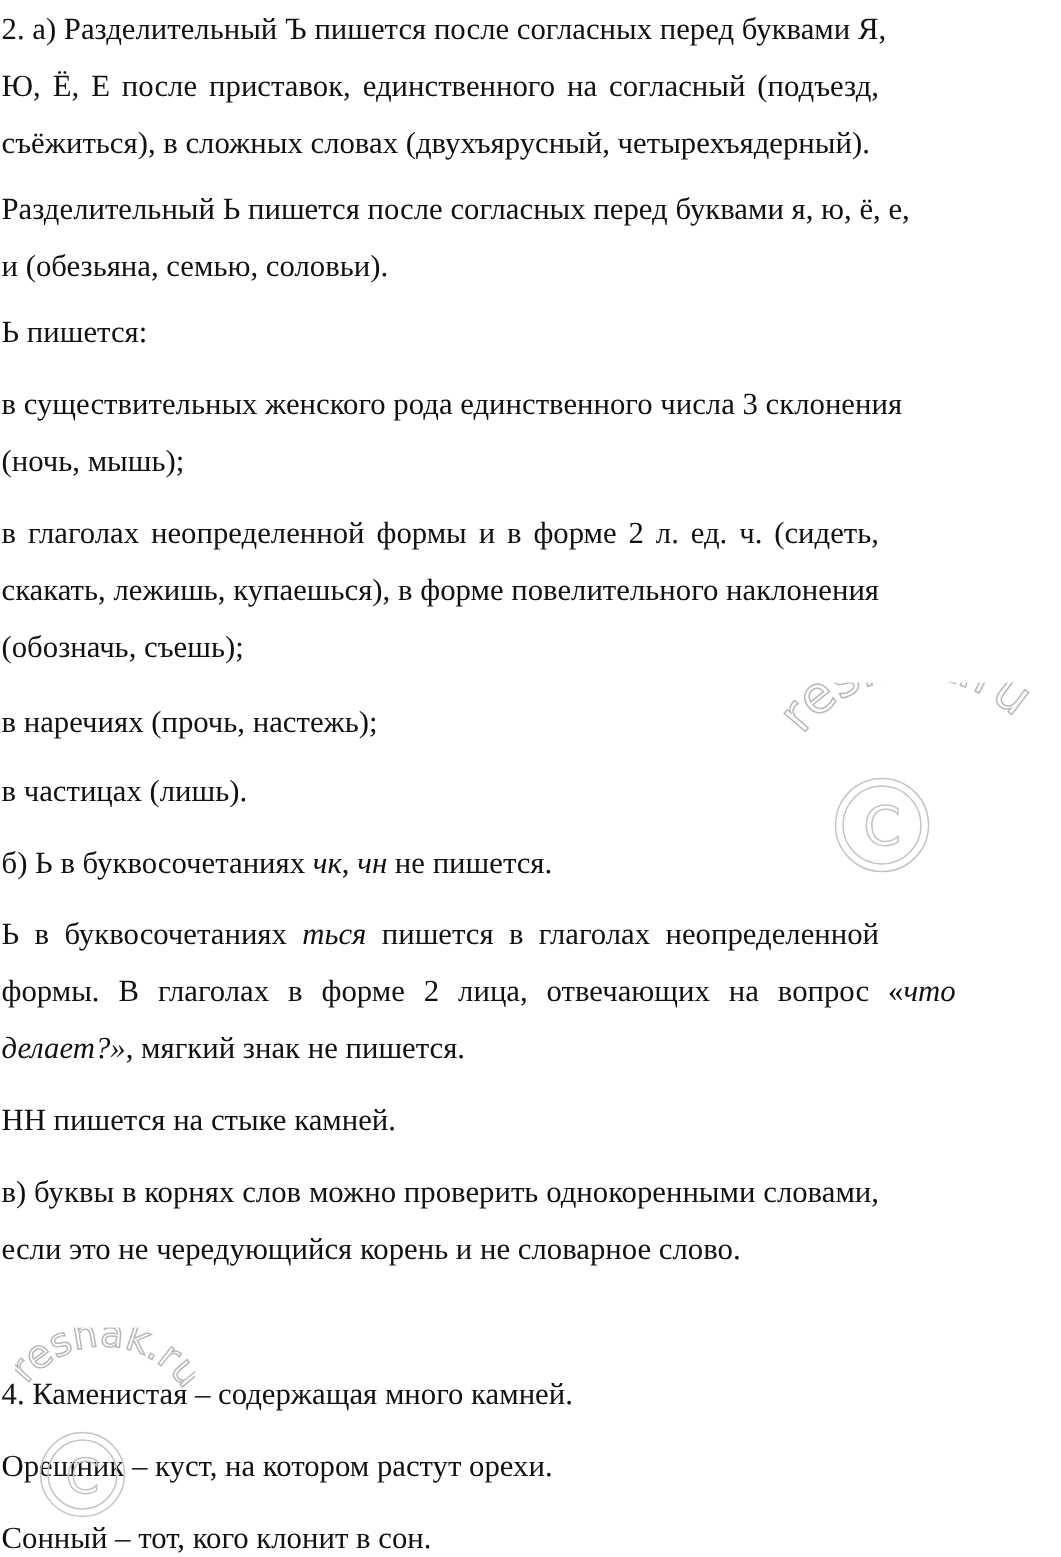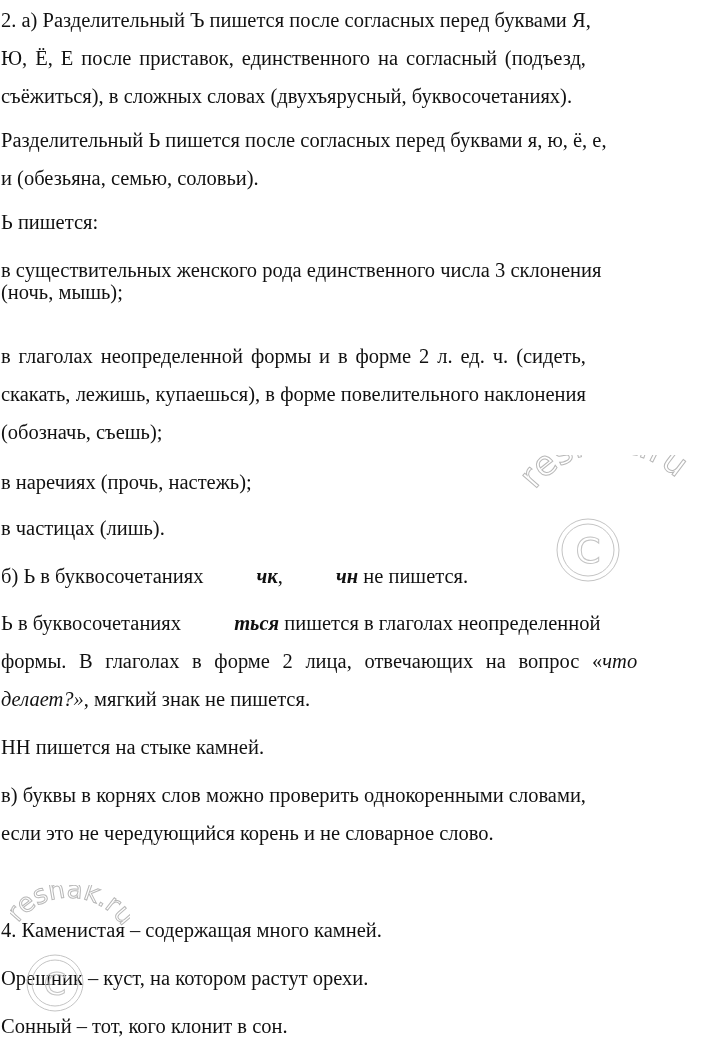--- a/index.html
+++ b/index.html
@@ -20,42 +20,42 @@
       position: absolute;
       left: 1px;
       width: 585px;
       white-space: nowrap;
       line-height: 24px;
     }
     .just {
       text-align: justify;
       text-align-last: justify;
     }
-    .bi { font-weight: bold; font-style: italic; margin-left: 48px; }
+    .bi { font-weight: normal; font-style: italic; }
     .it { font-style: italic; margin-top: 33px; }
     .watermark {
       position: absolute;
       pointer-events: none;
     }
     .watermark svg { display: block; }
   </style>
 </head>
 <body>
 
 <div class="line just" style="top:8px">2. а) Разделительный Ъ пишется после согласных перед буквами Я,</div>
 <div class="line just" style="top:46px">Ю, Ё, Е после приставок, единственного на согласный (подъезд,</div>
-<div class="line" style="top:84px">съёжиться), в сложных словах (двухъярусный, буквосочетаниях).</div>
+<div class="line" style="top:84px">съёжиться), в сложных словах (двухъярусный, четырехъядерный).</div>
 
 <div class="line just" style="top:128px">Разделительный Ь пишется после согласных перед буквами я, ю, ё, е,</div>
 <div class="line" style="top:166px">и (обезьяна, семью, соловьи).</div>
 
 <div class="line" style="top:210px">Ь пишется:</div>
 
 <div class="line just" style="top:258px">в существительных женского рода единственного числа 3 склонения</div>
-<div class="line" style="top:280px">(ночь, мышь);</div>
+<div class="line" style="top:296px">(ночь, мышь);</div>
 
 <div class="line just" style="top:344px">в глаголах неопределенной формы и в форме 2 л. ед. ч. (сидеть,</div>
 <div class="line just" style="top:382px">скакать, лежишь, купаешься), в форме повелительного наклонения</div>
 <div class="line" style="top:420px">(обозначь, съешь);</div>
 
 <div class="line" style="top:470px">в наречиях (прочь, настежь);</div>
 <div class="line" style="top:516px">в частицах (лишь).</div>
 
 <div class="line" style="top:564px">
   <span>б) Ь в буквосочетаниях </span><span class="bi">чк</span><span>, </span><span class="bi">чн</span><span> не пишется.</span>

